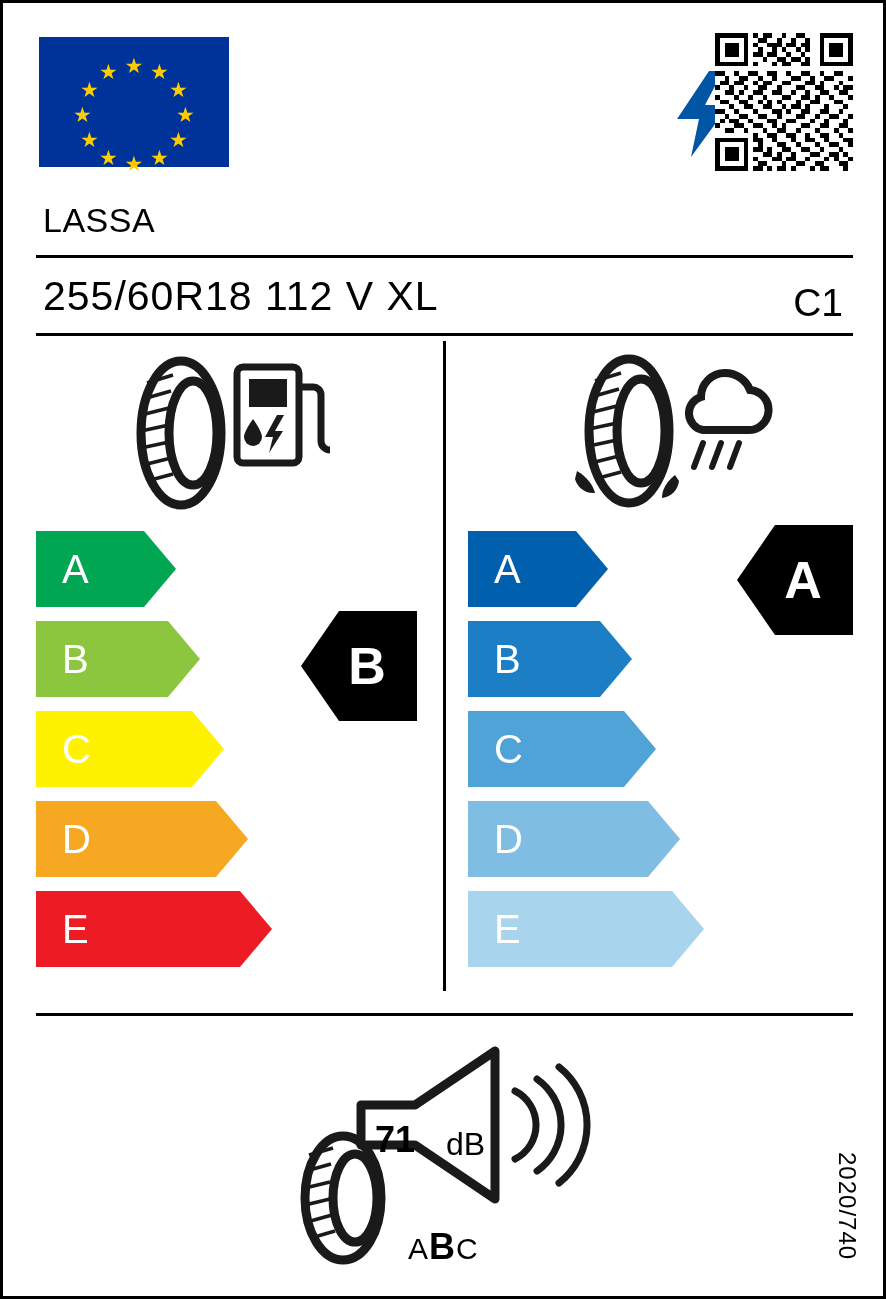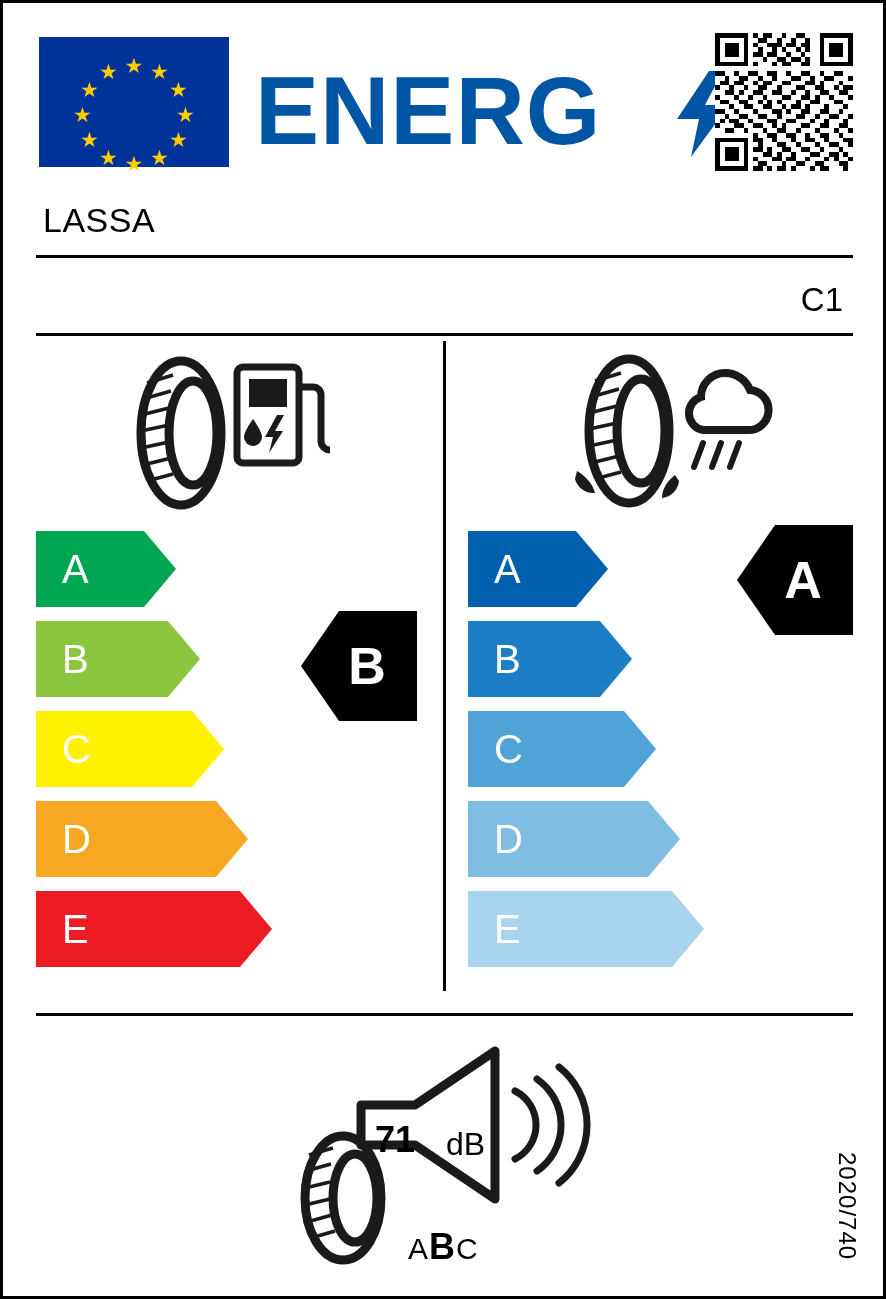--- a/index.html
+++ b/index.html
@@ -99,21 +99,21 @@
     position: absolute;
     left: 40px;
     top: 270px;
     font-size: 41px;
     letter-spacing: 1px;
   }
   .class-code {
     position: absolute;
     right: 40px;
     top: 278px;
-    font-size: 33px;
+    font-size: 39px;
   }
   .rule-2 {
     position: absolute;
     left: 33px;
     top: 330px;
     width: 817px;
     height: 3px;
     background: #000;
   }
   .divider-v {
@@ -249,21 +249,20 @@
       <div class="eu-star" style="left:129px; top:92px;">★</div>
       <div class="eu-star" style="left:110px; top:110px;">★</div>
       <div class="eu-star" style="left:84.5px; top:116px;">★</div>
       <div class="eu-star" style="left:59px; top:110px;">★</div>
       <div class="eu-star" style="left:40px; top:92px;">★</div>
       <div class="eu-star" style="left:33px; top:67px;">★</div>
       <div class="eu-star" style="left:40px; top:42px;">★</div>
       <div class="eu-star" style="left:59px; top:24px;">★</div>
     </div>
 
-    <div class="energ-word">ENERG</div>
 
     <div class="bolt">
       <svg viewBox="0 0 56 86" width="56" height="86">
         <polygon points="34,0 2,48 24,48 16,86 54,34 30,34 48,0" fill="#0055A4"></polygon>
       </svg>
     </div>
 
     <div class="qr">
       <svg viewBox="0 0 29 29" width="138" height="138" shape-rendering="crispEdges">
         <rect width="29" height="29" fill="#ffffff"></rect>
@@ -468,20 +467,21 @@
             <rect x="22" y="28" width="2" height="1"></rect>
             <rect x="27" y="28" width="1" height="1"></rect>
         </g>
       </svg>
     </div>
   </div>
 
   <div class="brand">LASSA</div>
   <div class="rule-1"></div>
 
+  <div class="tire-size">255/60R18 112 V XL</div>
   <div class="class-code">C1</div>
   <div class="rule-2"></div>
 
   <div class="divider-v"></div>
 
   <div class="pictogram pict-fuel">
     <svg viewBox="0 0 210 160" width="210" height="160">
 
       <g>
         <ellipse cx="60" cy="80" rx="40" ry="72" fill="none" stroke="#1a1a1a" stroke-width="9"></ellipse>

